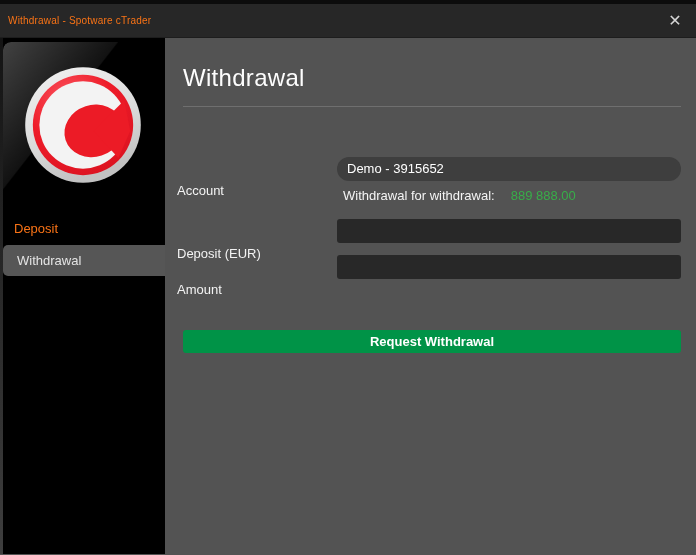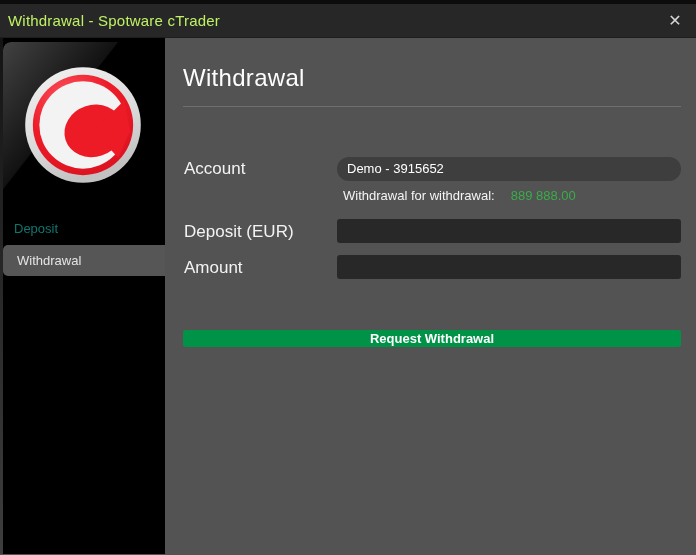--- a/index.html
+++ b/index.html
@@ -11,21 +11,21 @@
     position: relative;
   }
   
   .top-strip { height: 4px; background: #0c0c0c; }
   .titlebar {
     height: 34px; background: #272727;
     display: flex; align-items: center;
     padding: 0 10px 0 8px;
     border-bottom: 1px solid #1d1d1d;
   }
-  .titlebar-text { color: #bef264; font-size: 15px; flex: 1; letter-spacing: .2px; }
+  .titlebar-text { color: #f97316; font-size: 10px; flex: 1; letter-spacing: .2px; }
   .close-btn {
     color: #d6d6d6; font-size: 16px; line-height: 16px;
     width: 22px; height: 22px; text-align: center; cursor: pointer;
     display: flex; align-items: center; justify-content: center;
     font-weight: 300;
   }
   
   .dialog-body { display: flex; height: 516px; }
   .sidebar {
     width: 165px; background: #000; position: relative; flex: none;
@@ -43,40 +43,40 @@
     content: ""; position: absolute; inset: 0; border-radius: inherit;
     background: linear-gradient(128deg,
       rgba(255,255,255,0.26) 0%,
       rgba(255,255,255,0.07) 39%,
       rgba(255,255,255,0) 39.6%);
   }
   .logo-svg { position: absolute; left: 21px; top: 24px; }
   .nav { position: absolute; top: 175px; left: 0; right: 0; }
   .nav-item {
     height: 32px; line-height: 32px; padding-left: 14px;
-    color: #0f766e; font-size: 13px; cursor: pointer;
+    color: #f97316; font-size: 13px; cursor: pointer;
   }
   .nav-item.selected {
     margin-left: 3px; height: 31px; line-height: 31px;
     background: #565656; color: #e4e4e4;
     border-radius: 5px 0 0 5px;
   }
   
   .main { flex: 1; position: relative; }
   .page-heading {
     position: absolute; left: 18px; top: 26px;
     font-size: 24px; font-weight: 400; color: #fdfdfd; letter-spacing: .3px;
   }
   .heading-divider {
     position: absolute; left: 18px; right: 15px; top: 68px;
     height: 1px; background: #6f6f6f;
   }
   .field-label {
-    position: absolute; left: 19px;
-    font-size: 17px; color: #f3f3f3;
+    position: absolute; left: 12px;
+    font-size: 13px; color: #f3f3f3; margin-top: 24px;
   }
   .lbl-account  { top: 121px; }
   .lbl-amount   { top: 184px; }
   .lbl-comment  { top: 220px; }
   .combo-field {
     position: absolute; left: 172px; top: 119px;
     width: 344px; height: 24px;
     background: #3e3e3e; border-radius: 12px;
     color: #ffffff; font-size: 13px; line-height: 24px;
     padding-left: 10px; cursor: pointer;
@@ -90,21 +90,21 @@
     position: absolute; left: 172px;
     width: 344px; height: 24px;
     background: #282828; border: none; border-radius: 3px;
     color: #ffffff; font-size: 13px; padding: 0 10px;
     outline: none;
   }
   .input-amount  { top: 181px; }
   .input-comment { top: 217px; }
   .submit-btn {
     position: absolute; left: 18px; top: 292px;
-    width: 498px; height: 17px;
+    width: 498px; height: 23px;
     border: none; border-radius: 3px;
     color: #ffffff; font-size: 13px; font-weight: 700;
     cursor: pointer;
   }
 </style>
 </head>
 <body>
 
 <div class="top-strip"></div>
 

